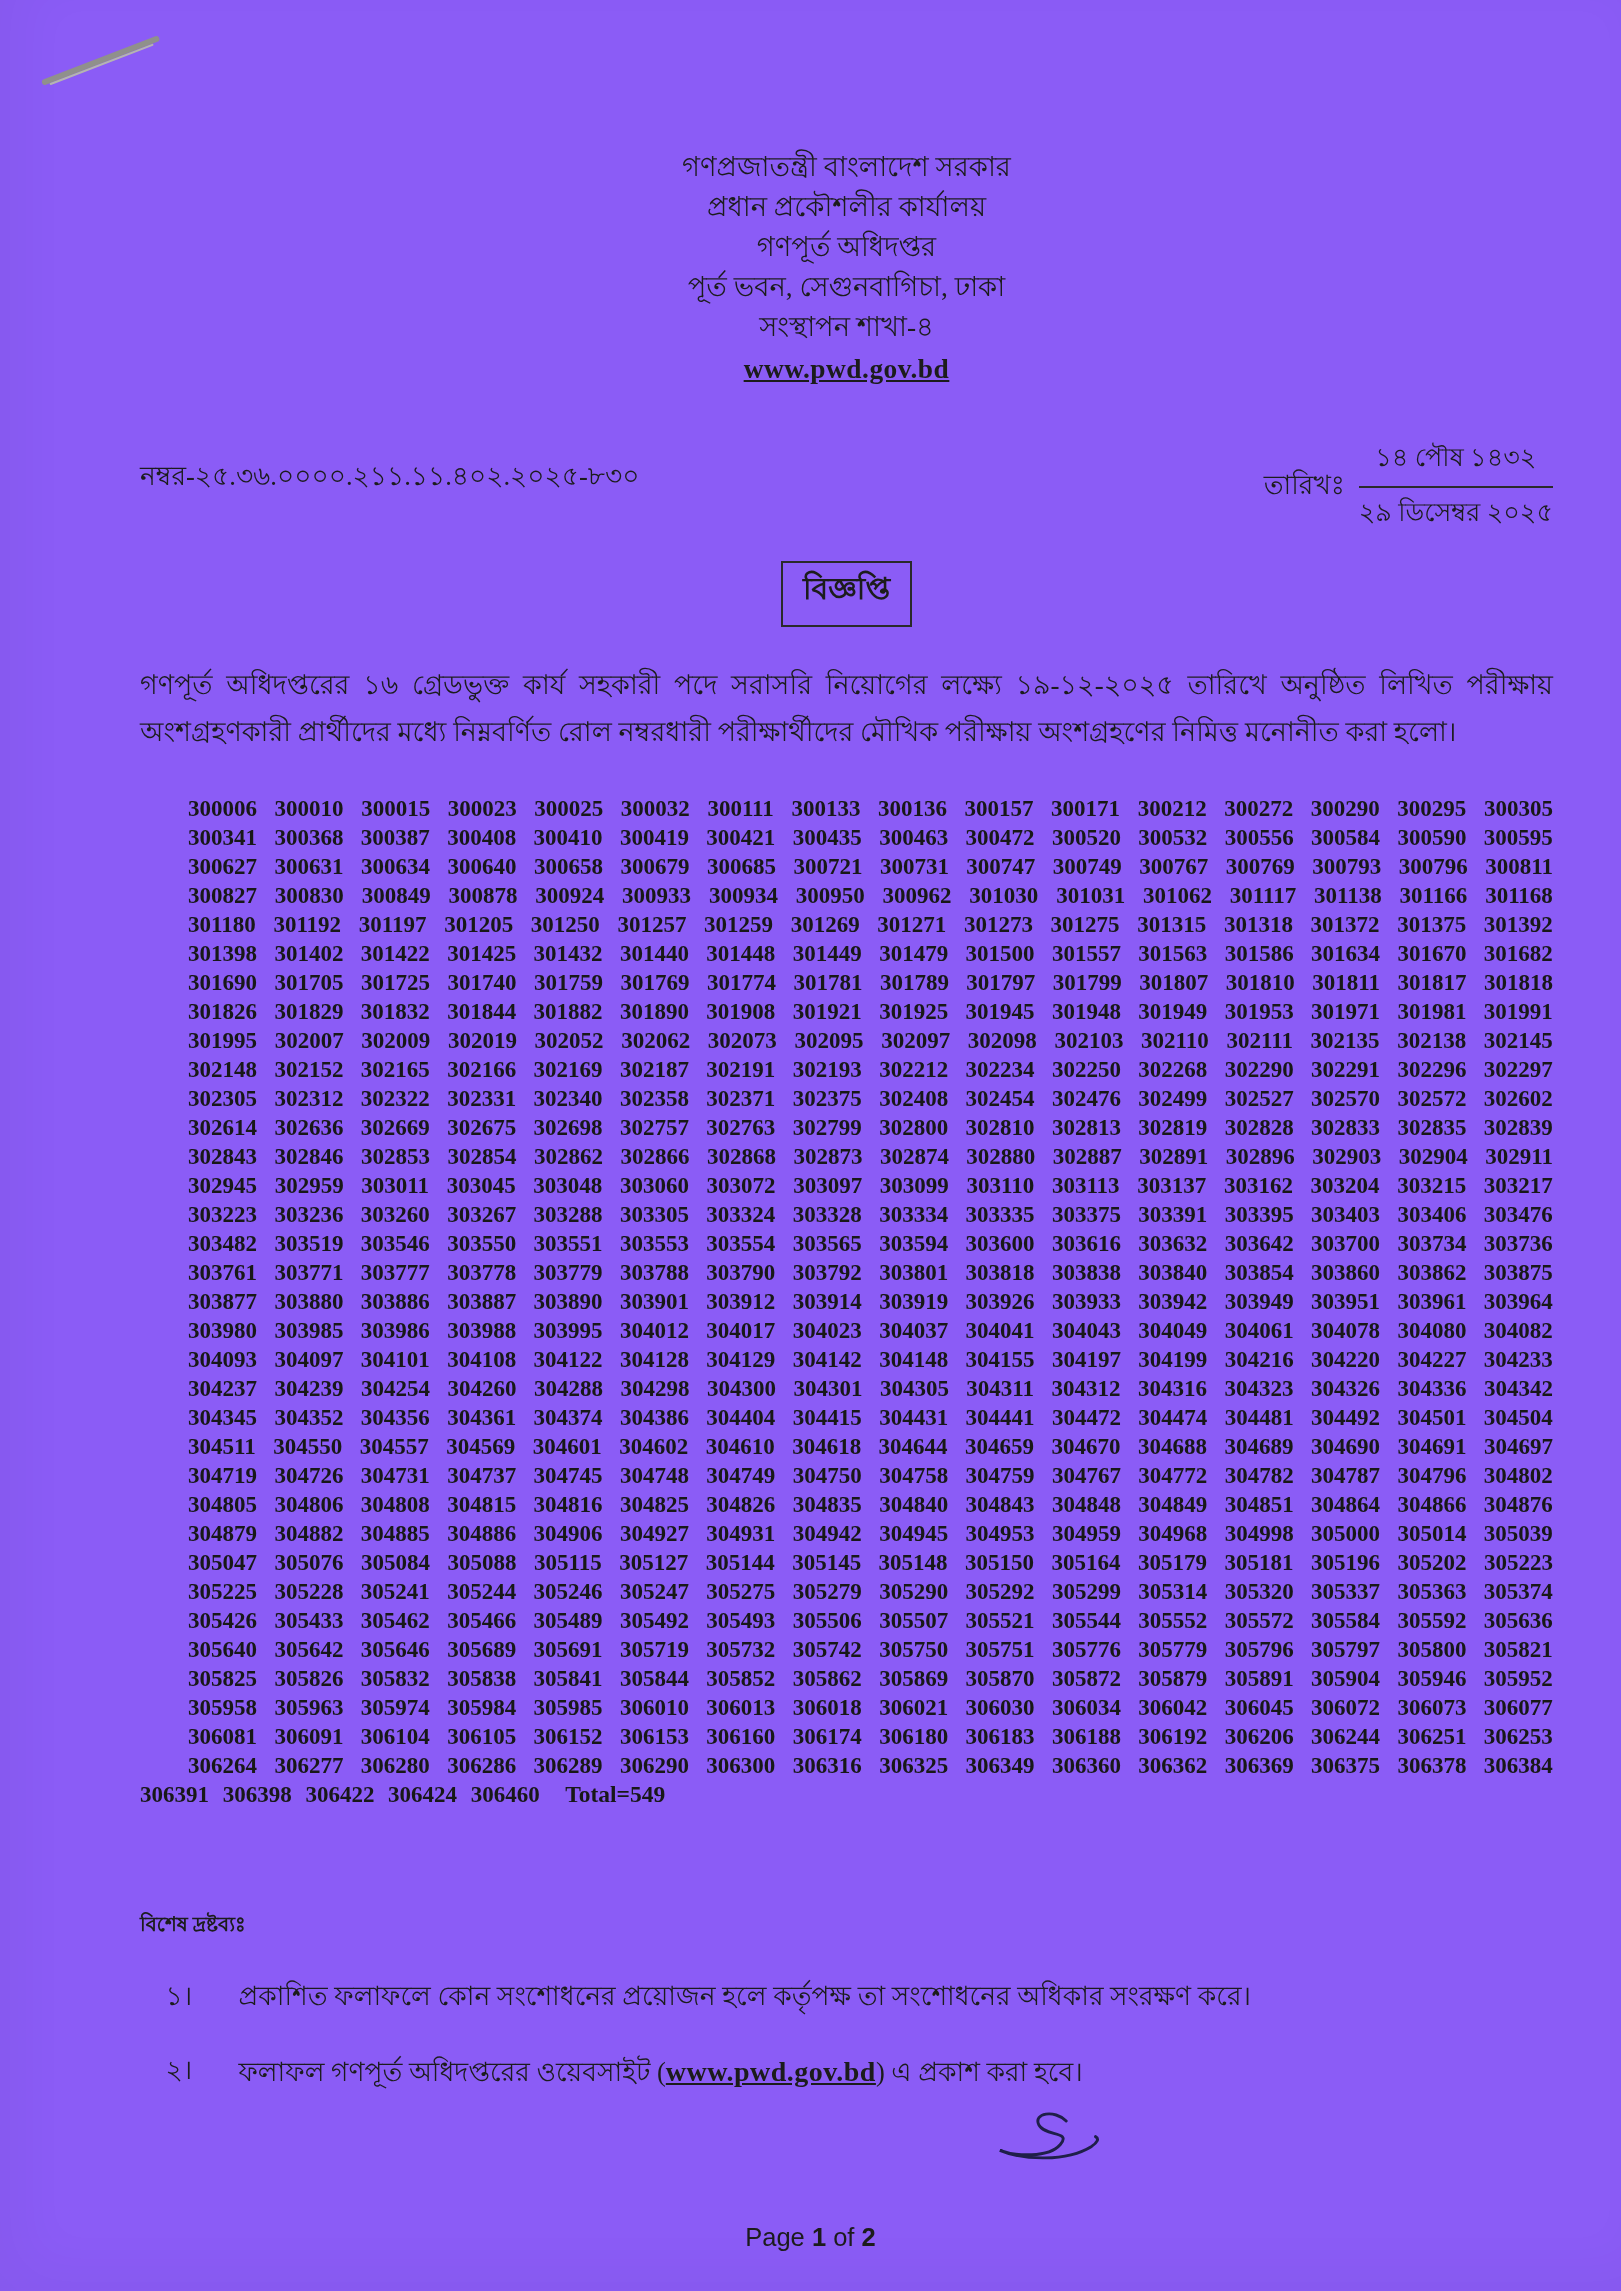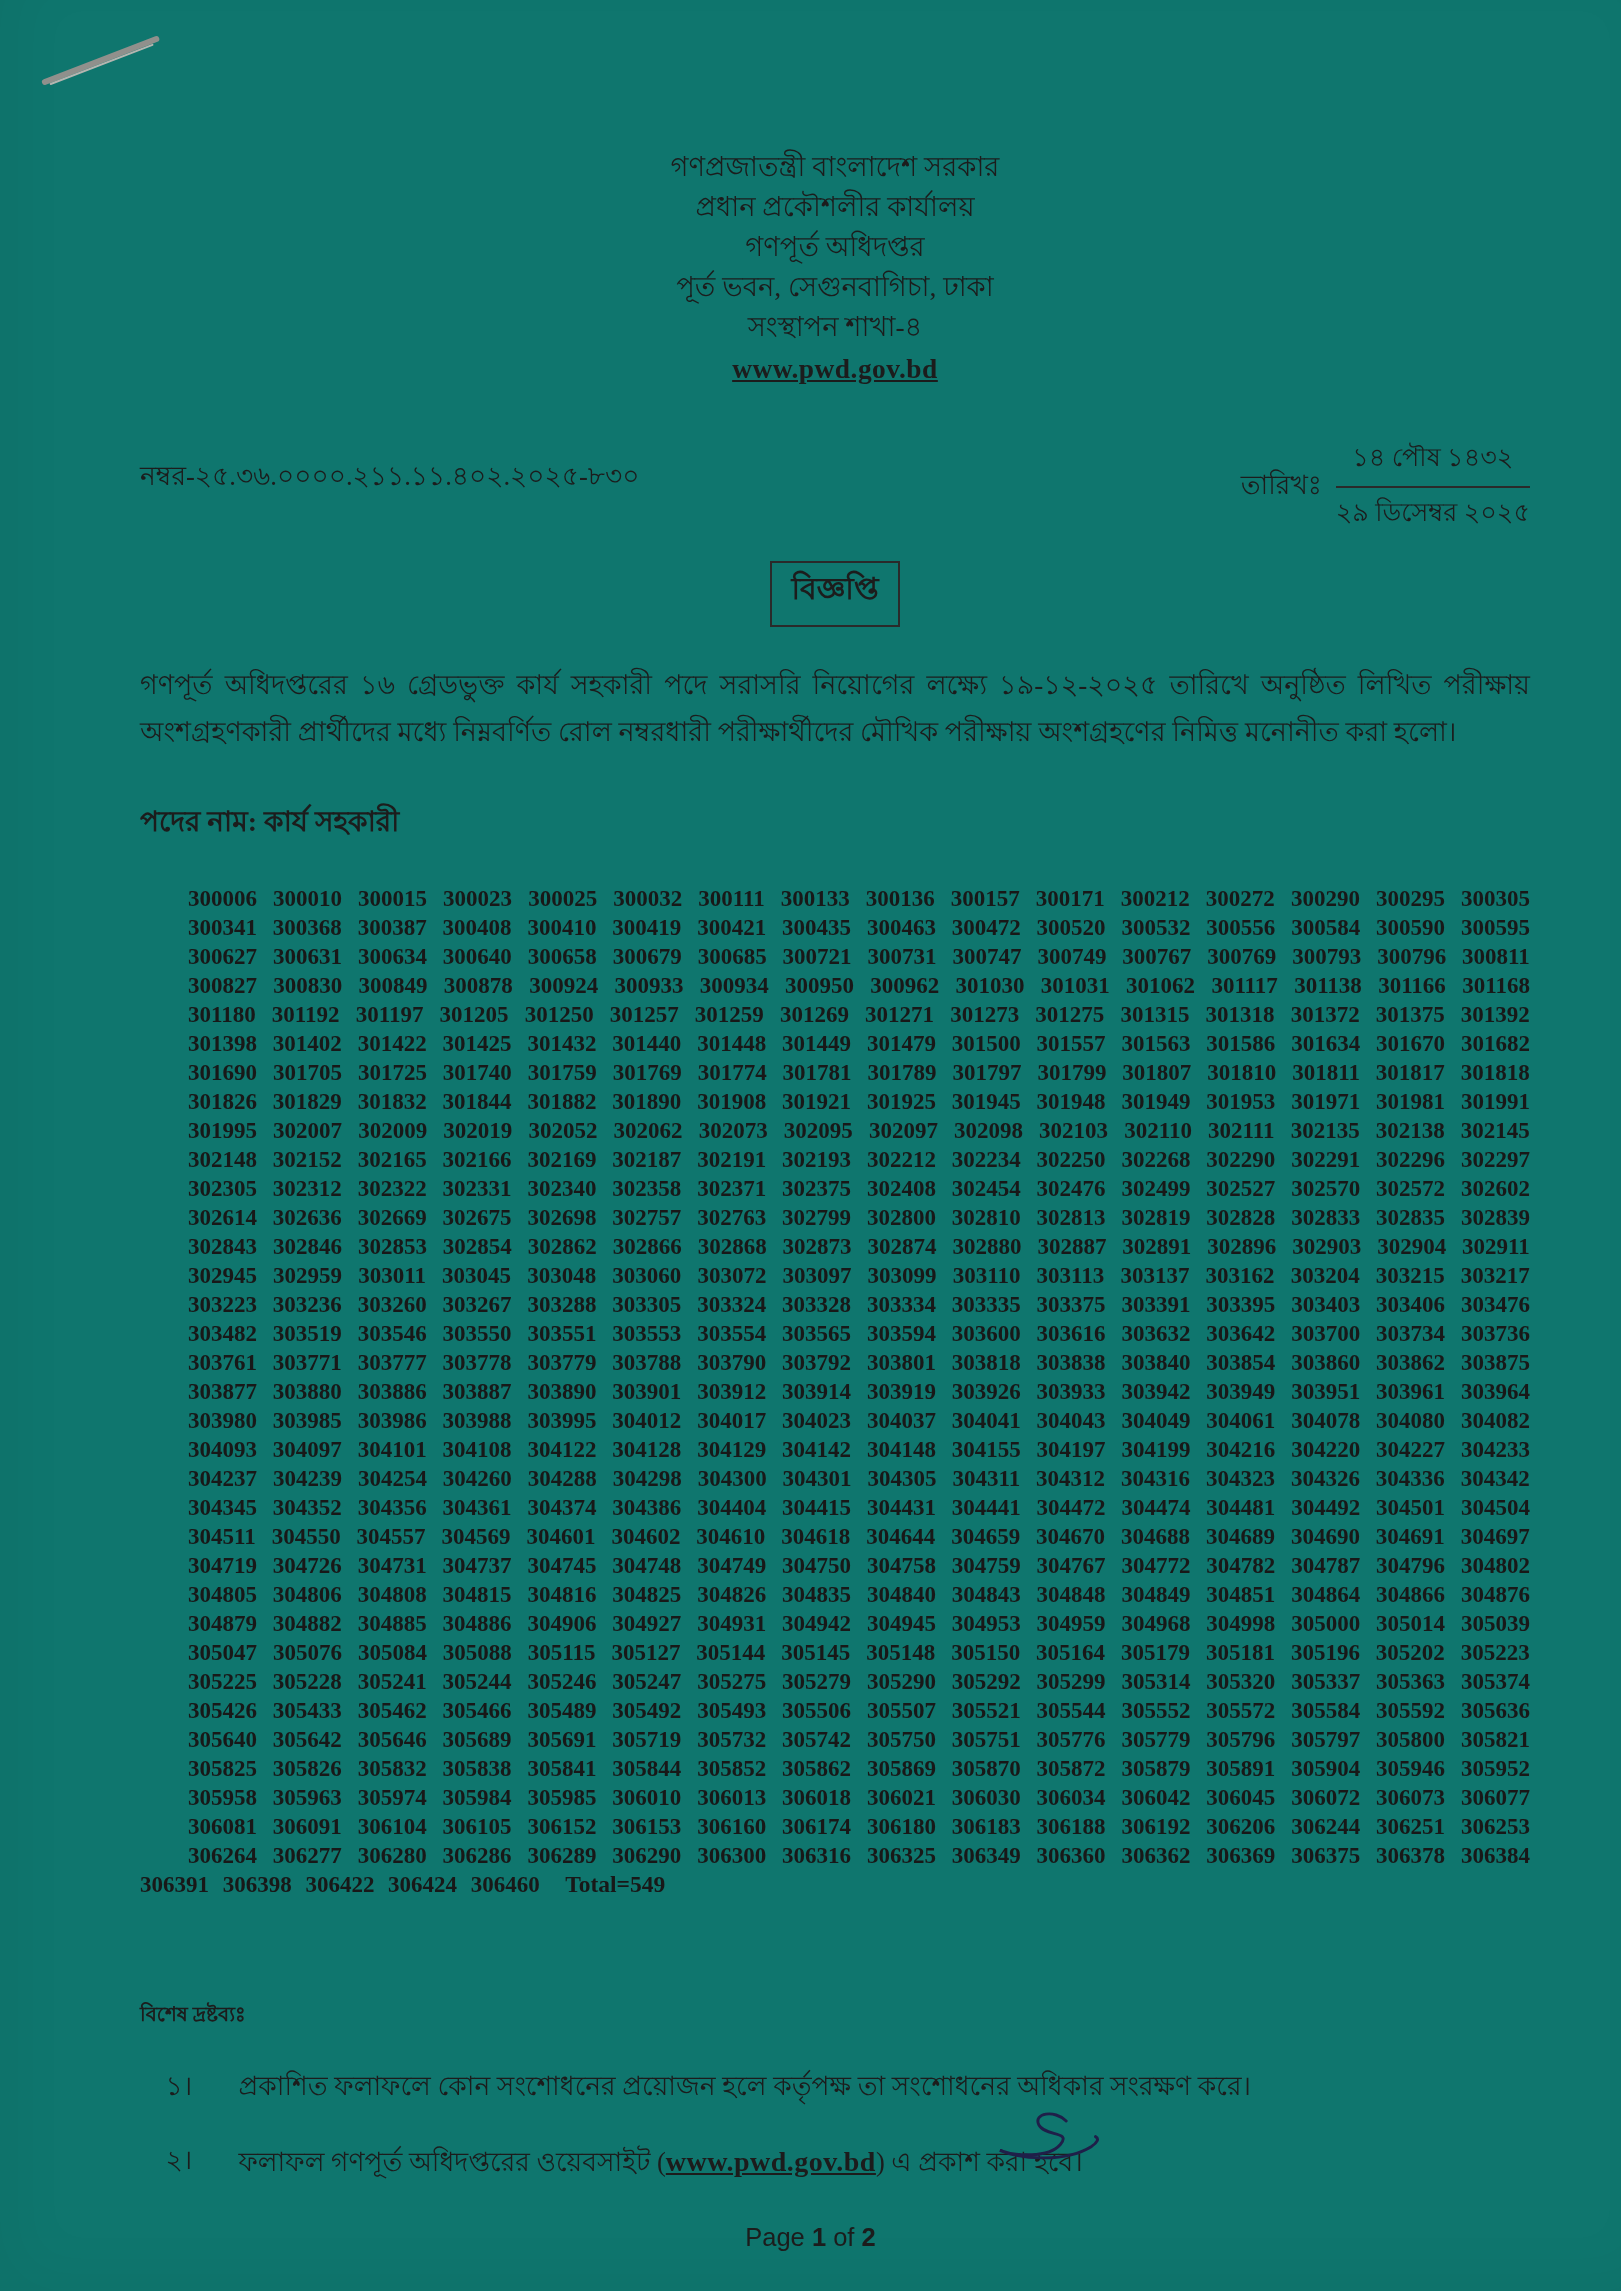--- a/index.html
+++ b/index.html
@@ -1,23 +1,23 @@
 <!DOCTYPE html>
 <html><head>
 <meta charset="utf-8">
 <style>
   html, body { margin: 0; padding: 0; background: #e9e9e7; }
   .page {
     position: relative;
     width: 1621px;
     height: 2292px;
     margin: 0 auto;
-    background: #0f766e;
+    background: #8b5cf6;
     box-sizing: border-box;
-    padding: 147px 91px 0 140px;
+    padding: 147px 68px 0 140px;
     font-family: "Liberation Serif", "DejaVu Serif", serif;
     color: #1c1c1c;
     box-shadow: inset 21.6px -21.6px 54px rgba(0,0,0,0.035);
     overflow: hidden;
   }
   .pencil-mark { position: absolute; left: 37px; top: 27.4px; }
   .doc-header { text-align: center; font-size: 27.4px; line-height: 40px; }
   .doc-header .website {
     display: inline-block;
     font-weight: bold;
@@ -115,21 +115,20 @@
       </span>
     </span>
   </div>
 
   <div class="notice-title-wrap">
     <span class="notice-title">বিজ্ঞপ্তি</span>
   </div>
 
   <p class="notice-body">গণপূর্ত অধিদপ্তরের ১৬ গ্রেডভুক্ত কার্য সহকারী পদে সরাসরি নিয়োগের লক্ষ্যে ১৯-১২-২০২৫ তারিখে অনুষ্ঠিত লিখিত পরীক্ষায় অংশগ্রহণকারী প্রার্থীদের মধ্যে নিম্নবর্ণিত রোল নম্বরধারী পরীক্ষার্থীদের মৌখিক পরীক্ষায় অংশগ্রহণের নিমিত্ত মনোনীত করা হলো।</p>
 
-  <div class="post-name">পদের নাম: কার্য সহকারী</div>
 
   <div class="roll-rows">
       <div class="roll-row">
         <span class="roll-num">300006</span>
         <span class="roll-num">300010</span>
         <span class="roll-num">300015</span>
         <span class="roll-num">300023</span>
         <span class="roll-num">300025</span>
         <span class="roll-num">300032</span>
         <span class="roll-num">300111</span>

